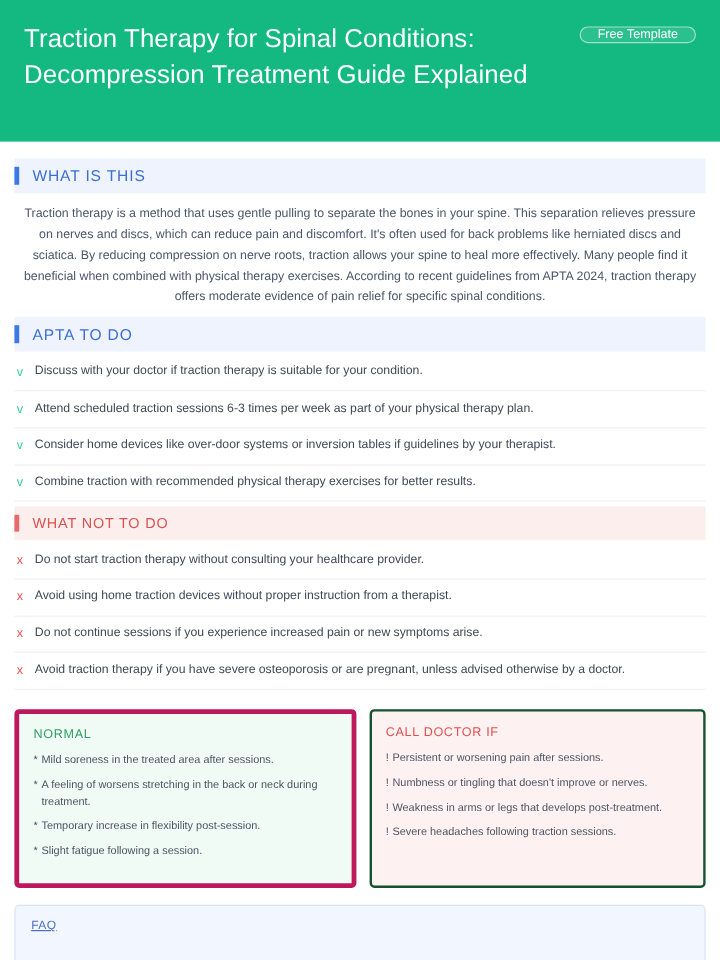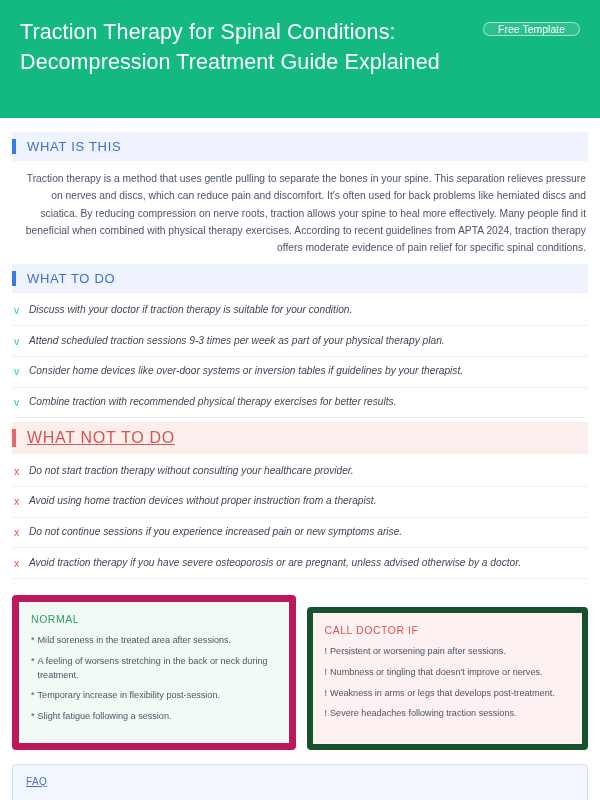--- a/index.html
+++ b/index.html
@@ -48,54 +48,54 @@
   }
   .sec-head .bar { width:4px; align-self:stretch; flex:0 0 4px; }
   .sec-head .txt { font-size:13px; letter-spacing:.7px; padding-left:11px; }
 
   .sec-blue { background:#eef3fe;text-align:center; }
   .sec-blue .bar { background:#3b7ae4; }
   .sec-blue .txt { color:#3b6fd4; }
 
   .sec-red { background:#fdeeee; }
   .sec-red .bar { background:#e8686b; }
-  .sec-red .txt { color:#d9534f; font-size:16px;text-decoration:underline; }
+  .sec-red .txt { color:#d9534f; font-size:12px; }
 
   .intro {
     color:#4a5568;
     font-size:10.3px;
     line-height:1.68;
-    text-align:right;
+    text-align:center;
     padding:9px 2px 4px 2px;
   }
 
   .list { padding:2px 0 0 0; }
   .list-item {
     display:flex; align-items:flex-start;
     font-size:10.2px; color:#3f4856;
     border-bottom:1px solid #f0f0f2;
     padding:7.5px 2px 7.5px 2px;
     line-height:1.4;
   }
   .list-item .mk {
     flex:0 0 auto; width:15px;
     font-size:10.5px; line-height:1.4;
   }
   .mk-ok { color:#2fcf92; }
   .mk-no { color:#ef4b4b; }
-  .list-item .tx { flex:1 1 auto;font-style:italic; }
+  .list-item .tx { flex:1 1 auto; }
 
   
   .cols { display:flex; gap:11px; margin-top:16px; }
   .card {
     flex:1 1 0; border-radius:4px; padding:11px 12px 12px 12px;
     min-height:102px;
   }
-  .card-green { background:#f1fbf5; border:7px solid #be185d; }
-  .card-red   { background:#fdf1f1; border:6px solid #14532d;margin-top:12px; }
+  .card-green { background:#f1fbf5; border:4px solid #be185d; }
+  .card-red   { background:#fdf1f1; border:2px solid #14532d; }
   .card-title { font-size:10.5px; letter-spacing:.55px; margin-bottom:9px; }
   .card-green .card-title { color:#2f9e63; }
   .card-red .card-title { color:#e0504f; }
   .card-line {
     font-size:9.1px; line-height:1.52; color:#4b5563;
     margin-bottom:7px; display:flex; align-items:flex-start;
   }
   .card-line .cm { flex:0 0 auto; padding-right:3px; }
   .card-line .ct { flex:1 1 auto; }
 
@@ -124,30 +124,30 @@
   <div class="body">
 
     <div class="sec-head sec-blue">
       <div class="bar"></div>
       <div class="txt">WHAT IS THIS</div>
     </div>
     <div class="intro">Traction therapy is a method that uses gentle pulling to separate the bones in your spine. This separation relieves pressure on nerves and discs, which can reduce pain and discomfort. It's often used for back problems like herniated discs and sciatica. By reducing compression on nerve roots, traction allows your spine to heal more effectively. Many people find it beneficial when combined with physical therapy exercises. According to recent guidelines from APTA 2024, traction therapy offers moderate evidence of pain relief for specific spinal conditions.</div>
 
     <div class="sec-head sec-blue">
       <div class="bar"></div>
-      <div class="txt">WHAT TO DO</div>
+      <div class="txt">APTA TO DO</div>
     </div>
     <div class="list">
       <div class="list-item">
         <span class="mk mk-ok">v</span>
         <span class="tx">Discuss with your doctor if traction therapy is suitable for your condition.</span>
       </div>
       <div class="list-item">
         <span class="mk mk-ok">v</span>
-        <span class="tx">Attend scheduled traction sessions 9-3 times per week as part of your physical therapy plan.</span>
+        <span class="tx">Attend scheduled traction sessions 6-3 times per week as part of your physical therapy plan.</span>
       </div>
       <div class="list-item">
         <span class="mk mk-ok">v</span>
         <span class="tx">Consider home devices like over-door systems or inversion tables if guidelines by your therapist.</span>
       </div>
       <div class="list-item">
         <span class="mk mk-ok">v</span>
         <span class="tx">Combine traction with recommended physical therapy exercises for better results.</span>
       </div>
     </div>

